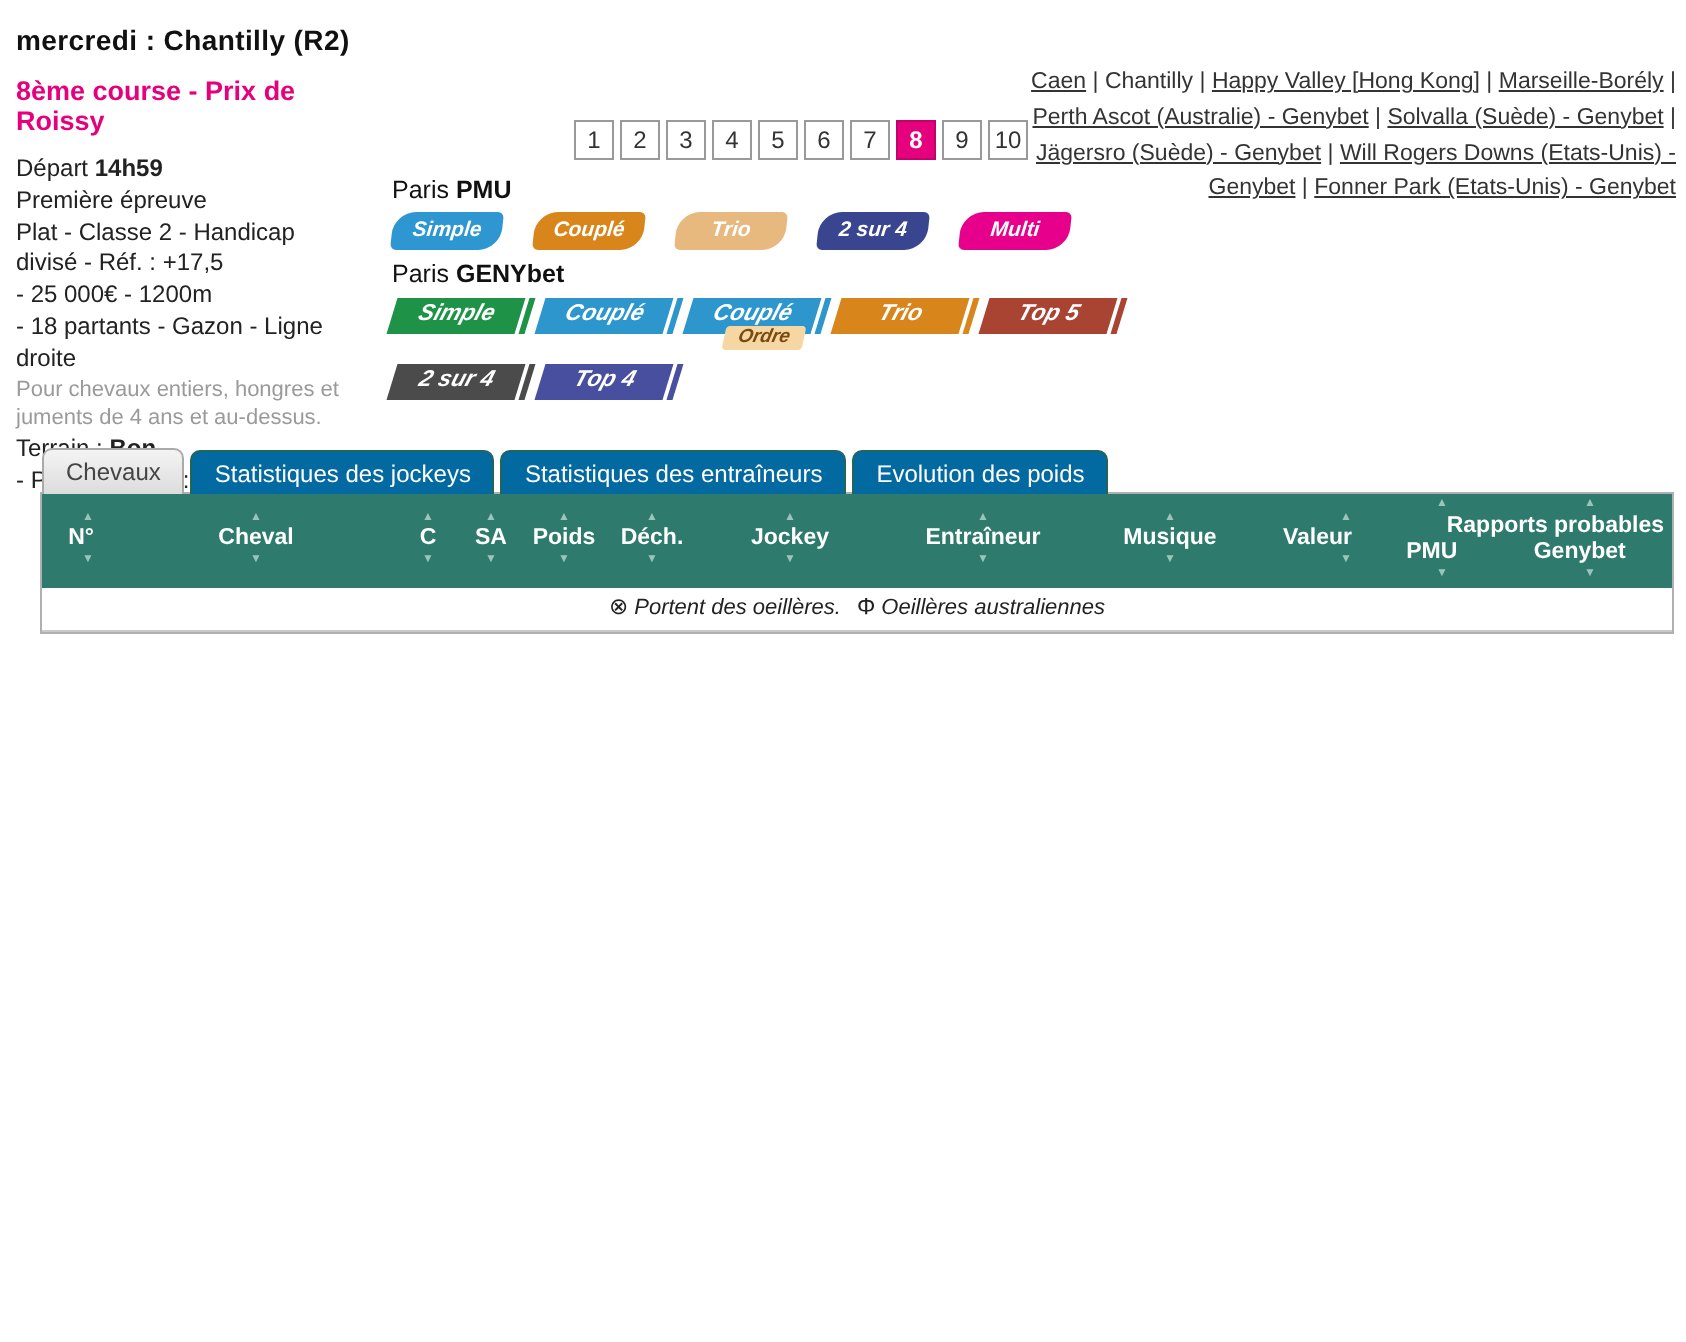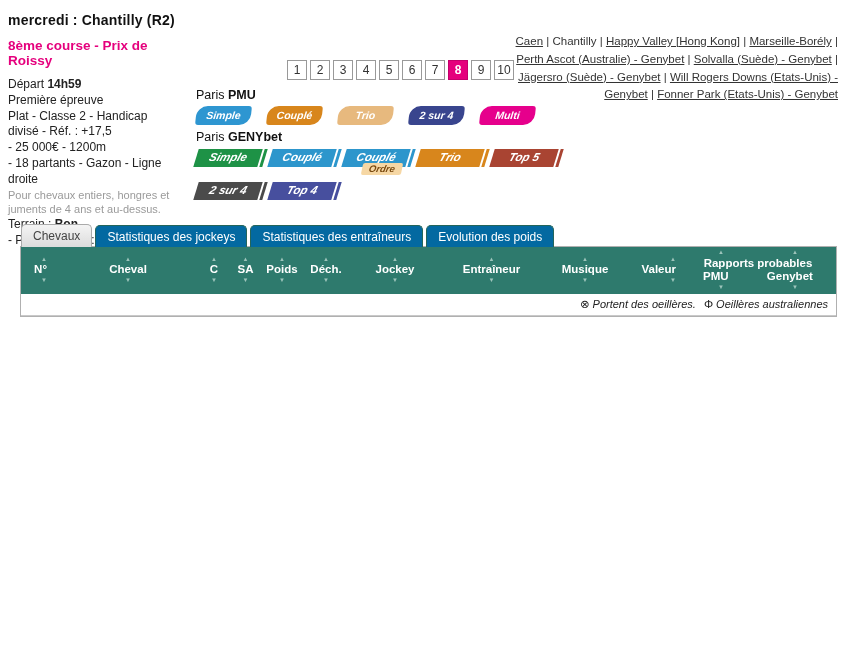--- a/index.html
+++ b/index.html
@@ -63,26 +63,26 @@
   .c4 { width:42px; text-align:left; }
   .c5 { width:46px; text-align:left; }
   .c6 { width:92px; text-align:left; }
   .c7 { width:101px; text-align:left; }
   .c8 { width:86px; text-align:left; }
   .c9 { width:52px; text-align:right; }
   th.c1, th.c6, th.c7, th.c8 { text-align:center; }
   th.c2, th.c3, th.c4, th.c5 { text-align:center; }
   th.c9 { text-align:right; }
 
-  .grp { text-align:center; }
+  .grp { text-align:right; }
   .grp-arrows { display:flex; justify-content:space-around; font-size:6px; color:#9dc4bb; line-height:1.25; }
   .grp-title { line-height:1.2; }
   .grp-subs { display:flex; justify-content:space-around; line-height:1.2; }
 
-  .legend-cell { text-align:right; font-style:italic; font-size:11px; color:#222; padding:3px 8px 4px !important; }
+  .legend-cell { text-align:center; font-style:italic; font-size:11px; color:#222; padding:3px 8px 4px !important; }
   .legend-cell .sym { font-style:normal; font-size:11.5px; margin:0 3px 0 8px; }
 </style>
 </head>
 <body>
 
 <div class="top">
   <div class="info">
     <div class="race-title">
       <span>mercredi :</span>
       <span>Chantilly (R2)</span>

